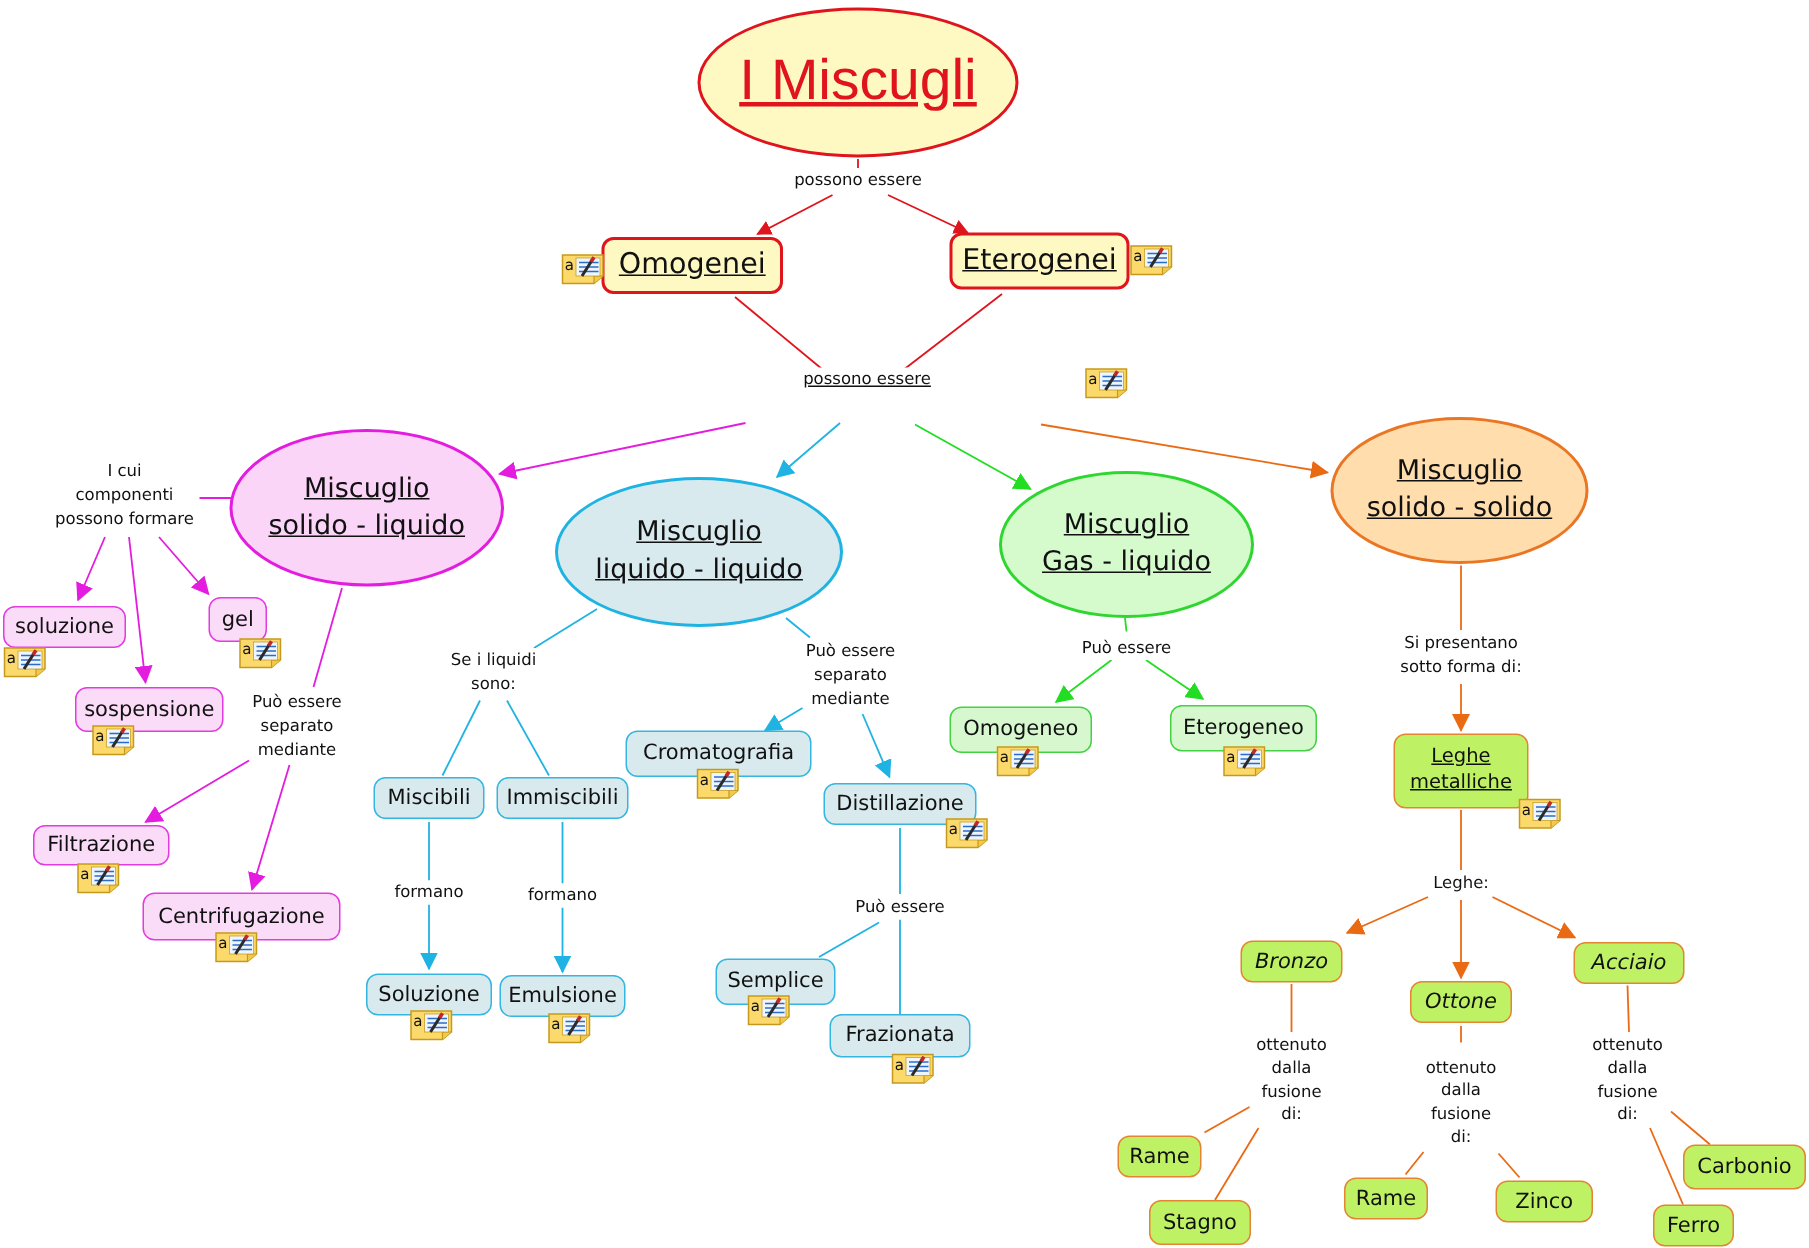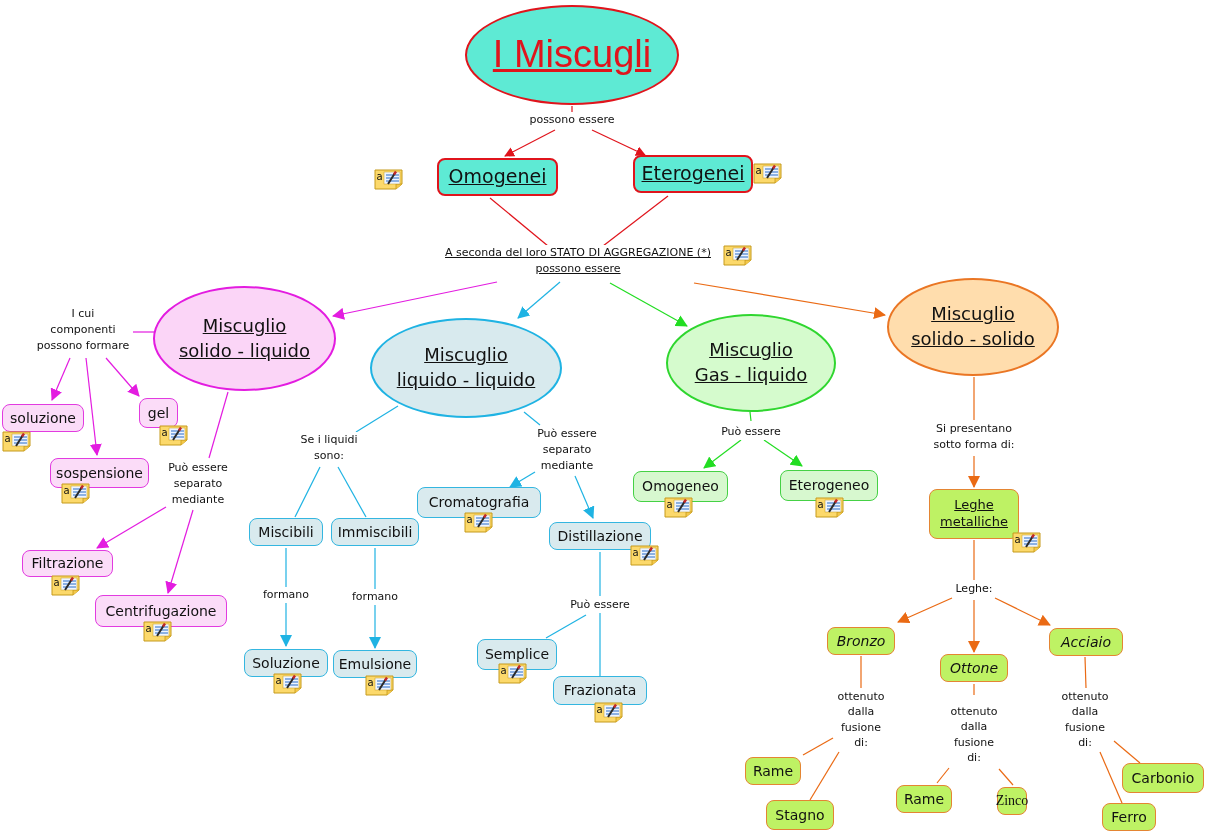--- a/index.html
+++ b/index.html
@@ -10,21 +10,21 @@
           justify-content:center; text-align:center; color:#111; line-height:1.15; }
   .ellipse { border-radius:50%; }
   .rect { border-radius:8px; }
   .u { text-decoration:underline; }
   .it { font-style:italic; }
   .lbl { position:absolute; font-family:"DejaVu Sans", sans-serif; font-size:11px;
          color:#111; text-align:center; line-height:1.45; background:#fff; white-space:nowrap;
          transform:translateX(-50%); }
   .note { position:absolute; width:29px; height:21px; }
   
-  .red    { background:#5eead4; border:2px solid #e0141c; }
+  .red    { background:#fef9c3; border:2px solid #e0141c; }
   .pink   { background:#fbd5f7; border:2px solid #e31ce0; }
   .pinkS  { background:#fbdcf8; border:1.5px solid #e23be0; }
   .blue   { background:#d8eaee; border:2px solid #1fb3e3; }
   .blueS  { background:#d9eaee; border:1.5px solid #34b6e0; }
   .green  { background:#d5fbcd; border:2px solid #2fd62f; }
   .greenS { background:#d7f8cf; border:1.5px solid #45d145; }
   .orange { background:#ffddad; border:2px solid #ea7624; }
   .orangeS{ background:#bef264; border:1.5px solid #e48533; }
 </style>
 </head>
@@ -110,29 +110,28 @@
     <line x1="1114" y1="741" x2="1140" y2="763"></line>
     <line x1="1100" y1="752" x2="1122" y2="803"></line>
   </g>
 </svg>
 
 <div class="node ellipse red" style="left:465px;top:5px;width:214px;height:100px;">
   <span class="u" style="font-size:38px;color:#e0141c;font-family:'Liberation Sans',sans-serif;">I Miscugli</span>
 </div>
 <div class="lbl" style="left:572px;top:112px;">possono essere</div>
 
-<div class="node rect red" style="left:401px;top:158px;width:121px;height:38px;margin-left:36px;">
+<div class="node rect red" style="left:401px;top:158px;width:121px;height:38px;">
   <span class="u" style="font-size:19px;">Omogenei</span>
 </div>
 <div class="node rect red" style="left:633px;top:155px;width:120px;height:38px;">
   <span class="u" style="font-size:19px;">Eterogenei</span>
 </div>
 
 <div class="lbl" style="left:578px;top:245px;line-height:1.45;">
-  <span class="u" style="display:block;">A seconda del loro STATO DI AGGREGAZIONE (*)</span>
   <span class="u" style="display:block;">possono essere</span>
 </div>
 
 <div class="node ellipse pink" style="left:153px;top:286px;width:183px;height:105px;flex-direction:column;">
   <span class="u" style="font-size:18px;">Miscuglio</span>
   <span class="u" style="font-size:18px;margin-top:4px;">solido - liquido</span>
 </div>
 <div class="lbl" style="left:83px;top:306px;white-space:pre;">I cui
 componenti
 possono formare</div>
@@ -240,21 +239,21 @@
 
 <div class="node rect orangeS" style="left:745px;top:757px;width:56px;height:28px;">
     <span style="font-size:14px;">Rame</span>
   </div>
 <div class="node rect orangeS" style="left:766px;top:800px;width:68px;height:30px;">
     <span style="font-size:14px;">Stagno</span>
   </div>
 <div class="node rect orangeS" style="left:896px;top:785px;width:56px;height:28px;">
     <span style="font-size:14px;">Rame</span>
   </div>
-<div class="node rect orangeS" style="left:997px;top:787px;width:30px;height:28px;font-family:Liberation Serif, serif;">
+<div class="node rect orangeS" style="left:997px;top:787px;width:65px;height:28px;">
     <span style="font-size:14px;">Zinco</span>
   </div>
 <div class="node rect orangeS" style="left:1122px;top:763px;width:82px;height:30px;">
     <span style="font-size:14px;">Carbonio</span>
   </div>
 <div class="node rect orangeS" style="left:1102px;top:803px;width:54px;height:28px;">
     <span style="font-size:14px;">Ferro</span>
   </div>
 
 <div id="notes">

